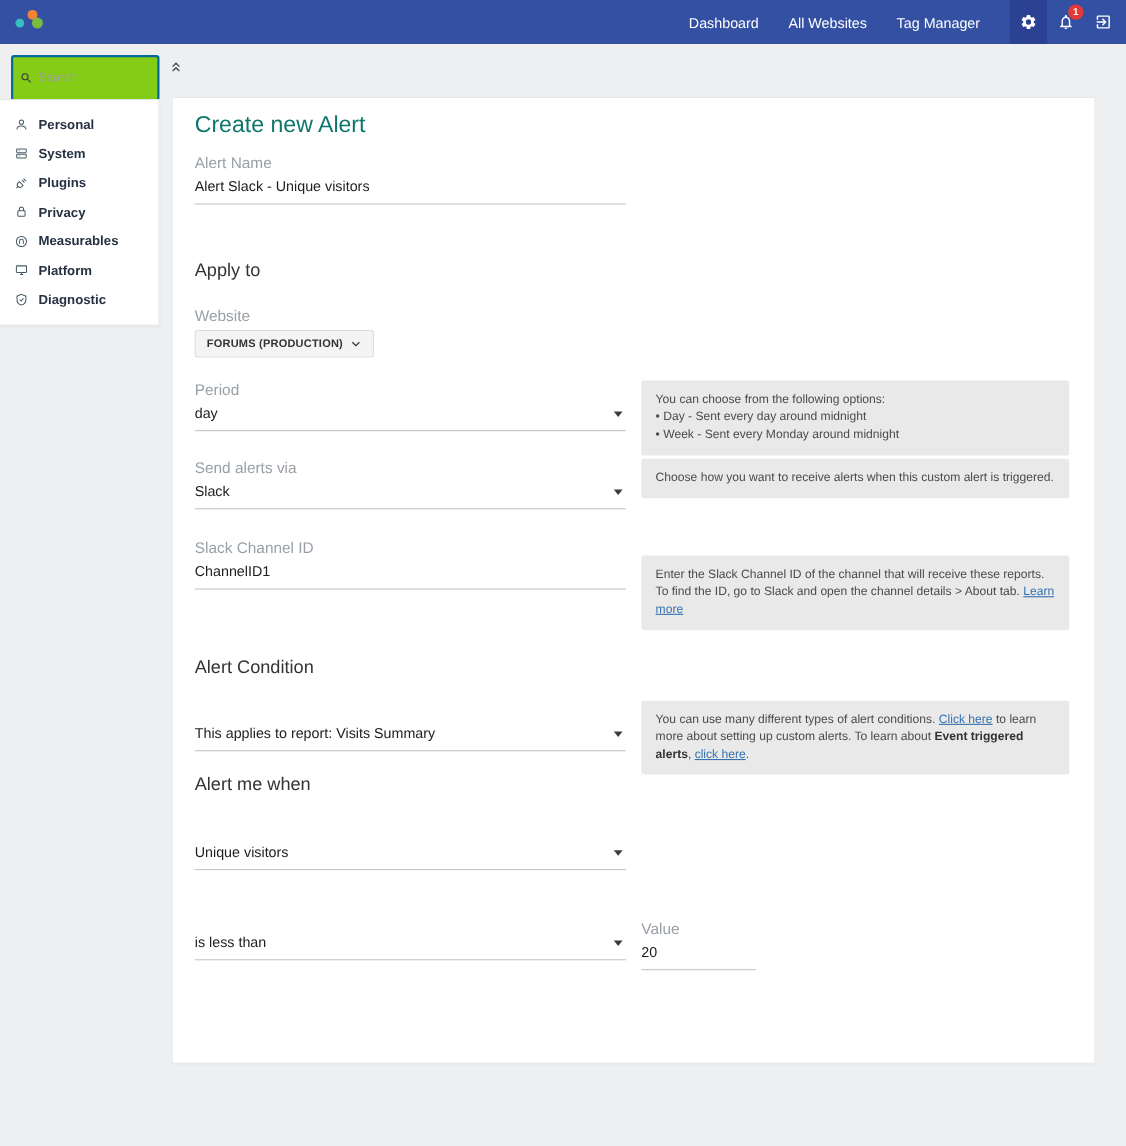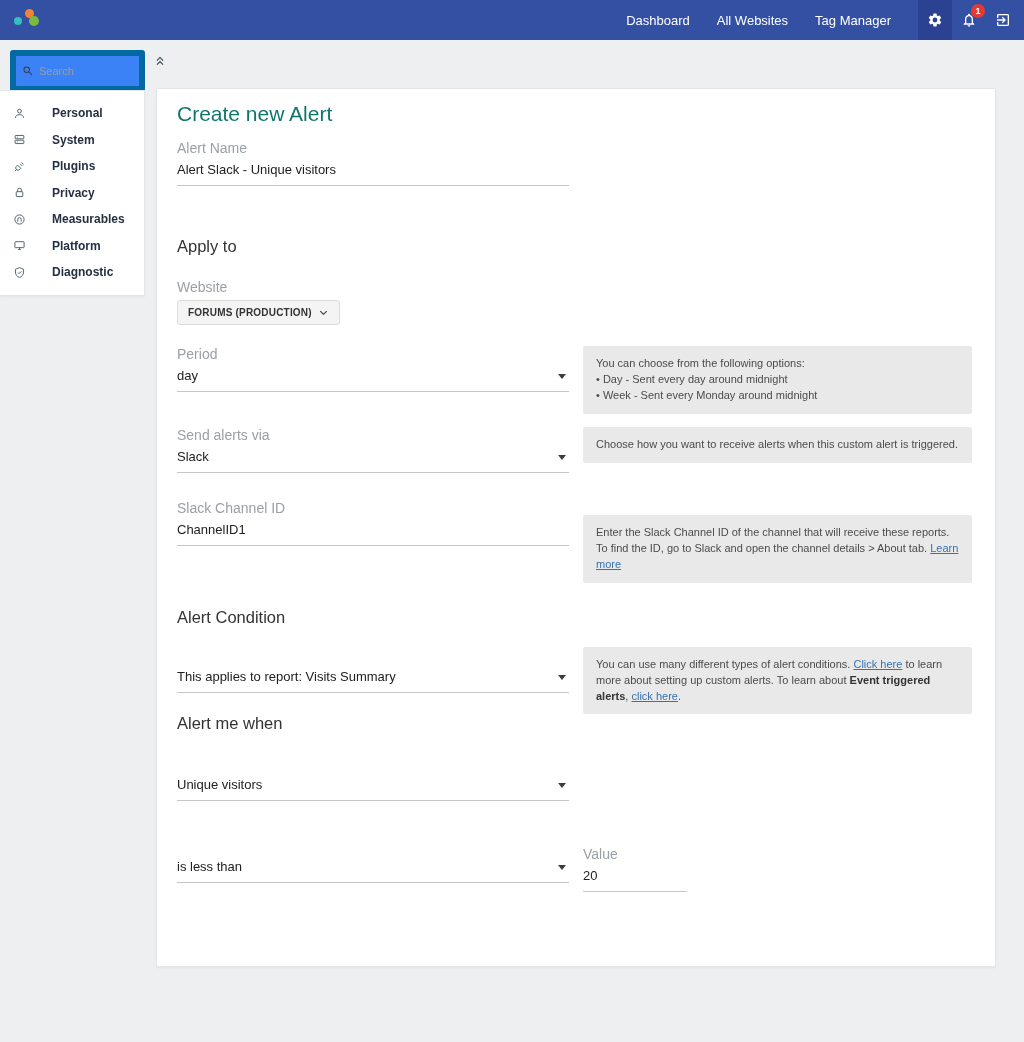--- a/index.html
+++ b/index.html
@@ -36,21 +36,21 @@
   .badge {
     position:absolute; top:4px; right:1px; min-width:14px; height:14px;
     background:var(--badge_red,#e53935); border-radius:50%;
     color:#fff; font-size:9px; line-height:14px; text-align:center; font-weight:bold;
   }
   .nav-right { display:flex; align-items:center; padding-right:4px; }
 
   
   .search-box {
     position:absolute; left:10px; top:50px; width:135px; height:42px;
-    background:#3b82f6; border:6px solid #0369a1; border-radius:3px;
+    background:#84cc16; border:2px solid #0369a1; border-radius:3px;
     display:flex; align-items:center; padding:0 6px;
   }
   .search-box svg { width:12px; height:12px; fill:#3b3b3b; flex:none; }
   .search-box input {
     border:none; outline:none; background:transparent; width:100%;
     font-size:11px; margin-left:5px; color:#333;
     font-family:"Liberation Sans", sans-serif;
   }
   .search-box input::placeholder { color:#9e9e9e; }
   .collapse-btn { position:absolute; left:153px; top:54px; cursor:pointer; }
@@ -61,21 +61,21 @@
     position:absolute; left:0; top:90px; width:145px; height:206px;
     background:#fff; border:1px solid #e3e6e8; border-left:none;
     box-shadow:0 1px 2px rgba(0,0,0,.05);
     padding-top:9px;
   }
   .side-item {
     height:26.5px; display:flex; align-items:center; padding-left:13px; cursor:pointer;
   }
   .side-item svg { width:13px; height:13px; stroke:#455a64; fill:none; stroke-width:1.7; flex:none; }
   .side-item span.lbl {
-    margin-left:26px; font-size:12px; font-weight:bold; color:#253043;
+    margin-left:9px; font-size:12px; font-weight:bold; color:#253043;
   }
 
   
   .card {
     position:absolute; left:156px; top:88px; width:840px; height:879px;
     background:#fff; border:1px solid #e4e6e8; box-shadow:0 1px 2px rgba(0,0,0,.05);
     padding:13px 23px 0 20px; overflow:hidden;
   }
   h2.page-title { font-size:21px; font-weight:normal; color:#0f766e; }
   .section-h { font-size:16.5px; font-weight:normal; color:#333; }
@@ -107,21 +107,21 @@
     padding:6px 10px; cursor:pointer;
   }
   .site-btn .site-lbl { font-size:10px; font-weight:bold; color:#333; letter-spacing:.2px; }
   .site-btn svg { width:11px; height:11px; margin-left:6px; stroke:#333; stroke-width:2.4; fill:none; }
 
   
   .g-alertname { margin-top:14px; width:392px; }
   .h-applyto   { margin-top:51px; }
   .g-website   { margin-top:23px; }
   .row-period  { margin-top:21px; }
-  .row-sendvia { margin-top:13px; }
+  .row-sendvia { margin-top:3px; }
   .row-slack   { margin-top:27px; }
   .row-slack .help { margin-top:15px; }
   .h-condition { margin-top:25px; }
   .row-report  { margin-top:20px; }
   .row-report .field { padding-top:16px; }
   .h-alertme   { }
   .g-metric    { margin-top:38px; width:392px; }
   .row-compare { margin-top:36px; }
   .row-compare .field { padding-top:16px; }
   .g-value { width:104px; margin-left:14px; }

